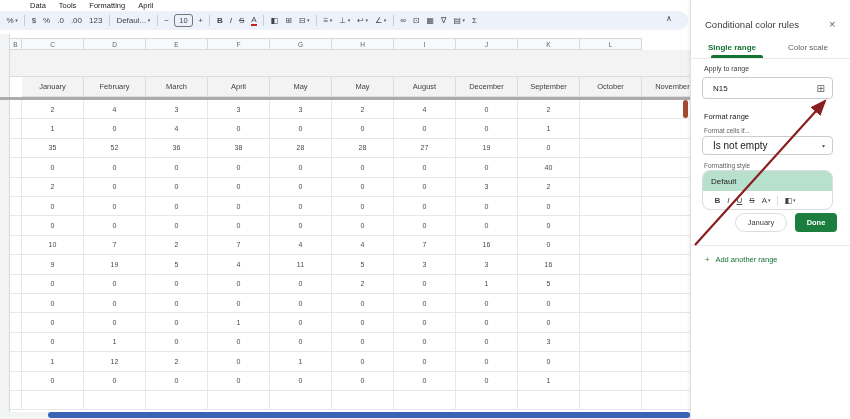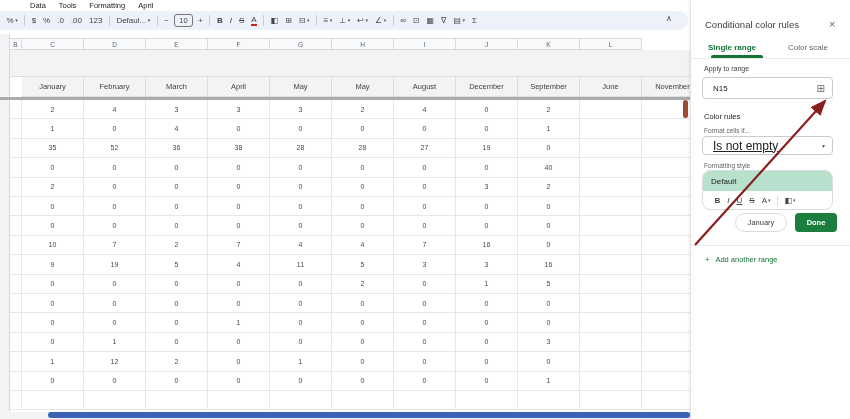--- a/index.html
+++ b/index.html
@@ -47,21 +47,21 @@
   .p-lbl-sm{font-size:6.5px;color:#5f6368;}
   #applyLbl{left:13px;top:65px;}
   #rangeBox{left:11px;top:77px;width:131px;height:22px;border:1px solid #c9cdd2;border-radius:4px;background:#fff;
             display:flex;align-items:center;justify-content:space-between;padding:0 7px 0 10px;}
   #rangeVal{font-size:8px;color:#202124;}
   #rangeGridIcon{font-size:10px;color:#5f6368;}
   #fmtRulesLbl{left:13px;top:112px;font-size:7.5px;color:#202124;}
   #cellsIfLbl{left:13px;top:127px;}
   #condBox{left:11px;top:136px;width:131px;height:19px;border:1px solid #c9cdd2;border-radius:4px;background:#fff;
            display:flex;align-items:center;justify-content:space-between;padding:0 7px 0 10px;}
-  #condVal{font-size:12px;color:#202124;text-decoration:underline;}
+  #condVal{font-size:10px;color:#202124;}
   .dd-caret{font-size:6px;color:#5f6368;}
   #styleLbl{left:13px;top:162px;}
   #styleBox{left:11px;top:170px;width:131px;height:40px;border:1px solid #dadce0;border-radius:8px;overflow:hidden;background:#fff;}
   #stylePreview{height:20px;background:#b7e1cd;font-size:8px;color:#202124;display:flex;align-items:center;padding-left:8px;}
   #styleBtns{height:19px;display:flex;align-items:center;padding-left:8px;gap:0;}
   .sb{font-size:8px;color:#444;padding:0 3.5px;display:inline-flex;align-items:center;line-height:1;}
   .sb-sep{width:1px;height:10px;background:#dadce0;margin:0 3px;}
   #cancelBtn{left:44px;top:213px;width:52px;height:19px;border:1px solid #dadce0;border-radius:10px;background:#fff;
              font-size:7.5px;color:#3c4043;display:flex;align-items:center;justify-content:center;}
   #doneBtn{left:104px;top:213px;width:42px;height:19px;border-radius:4px;background:#1b7e3e;
@@ -200,21 +200,21 @@
       <div class="abs" style="left: 10px; top: 16px; width: 680px; height: 27px; background: rgb(243, 243, 243); border-bottom: 1px solid rgb(220, 220, 220);"></div>
       <div class="abs hdrcell" style="left: 22px; top: 43px; width: 62px; height: 20px;">January</div>
       <div class="abs hdrcell" style="left: 84px; top: 43px; width: 62px; height: 20px;">February</div>
       <div class="abs hdrcell" style="left: 146px; top: 43px; width: 62px; height: 20px;">March</div>
       <div class="abs hdrcell" style="left: 208px; top: 43px; width: 62px; height: 20px;">April</div>
       <div class="abs hdrcell" style="left: 270px; top: 43px; width: 62px; height: 20px;">May</div>
       <div class="abs hdrcell" style="left: 332px; top: 43px; width: 62px; height: 20px;">May</div>
       <div class="abs hdrcell" style="left: 394px; top: 43px; width: 62px; height: 20px;">August</div>
       <div class="abs hdrcell" style="left: 456px; top: 43px; width: 62px; height: 20px;">December</div>
       <div class="abs hdrcell" style="left: 518px; top: 43px; width: 62px; height: 20px;">September</div>
-      <div class="abs hdrcell" style="left: 580px; top: 43px; width: 62px; height: 20px;">June</div>
+      <div class="abs hdrcell" style="left: 580px; top: 43px; width: 62px; height: 20px;">October</div>
       <div class="abs hdrcell" style="left: 642px; top: 43px; width: 62px; height: 20px;">November</div>
       <div class="abs" style="left: 0px; top: 63px; width: 690px; height: 3px; background: rgb(171, 171, 171);"></div>
       <div class="abs datacell" style="left: 10px; top: 66px; width: 12px; height: 19.4px;"></div>
       <div class="abs datacell" style="left: 22px; top: 66px; width: 62px; height: 19.4px;">2</div>
       <div class="abs datacell" style="left: 84px; top: 66px; width: 62px; height: 19.4px;">4</div>
       <div class="abs datacell" style="left: 146px; top: 66px; width: 62px; height: 19.4px;">3</div>
       <div class="abs datacell" style="left: 208px; top: 66px; width: 62px; height: 19.4px;">3</div>
       <div class="abs datacell" style="left: 270px; top: 66px; width: 62px; height: 19.4px;">3</div>
       <div class="abs datacell" style="left: 332px; top: 66px; width: 62px; height: 19.4px;">2</div>
       <div class="abs datacell" style="left: 394px; top: 66px; width: 62px; height: 19.4px;">4</div>
@@ -412,21 +412,21 @@
     <div class="p-abs" id="panelClose">×</div>
     <div class="p-abs tab" id="tabSingle">Single range</div>
     <div class="p-abs tab" id="tabScale">Color scale</div>
     <div class="p-abs" id="tabUnderline"></div>
     <div class="p-abs" id="tabsDivider"></div>
     <div class="p-abs p-lbl" id="applyLbl">Apply to range</div>
     <div class="p-abs" id="rangeBox">
       <span id="rangeVal">N15</span>
       <span id="rangeGridIcon">⊞</span>
     </div>
-    <div class="p-abs" id="fmtRulesLbl">Color rules</div>
+    <div class="p-abs" id="fmtRulesLbl">Format range</div>
     <div class="p-abs p-lbl-sm" id="cellsIfLbl">Format cells if...</div>
     <div class="p-abs" id="condBox">
       <span id="condVal">Is not empty</span>
       <span class="dd-caret">▾</span>
     </div>
     <div class="p-abs p-lbl-sm" id="styleLbl">Formatting style</div>
     <div class="p-abs" id="styleBox">
       <div id="stylePreview">Default</div>
       <div id="styleBtns">
           <span class="sb" style="font-weight:bold;">B</span>

